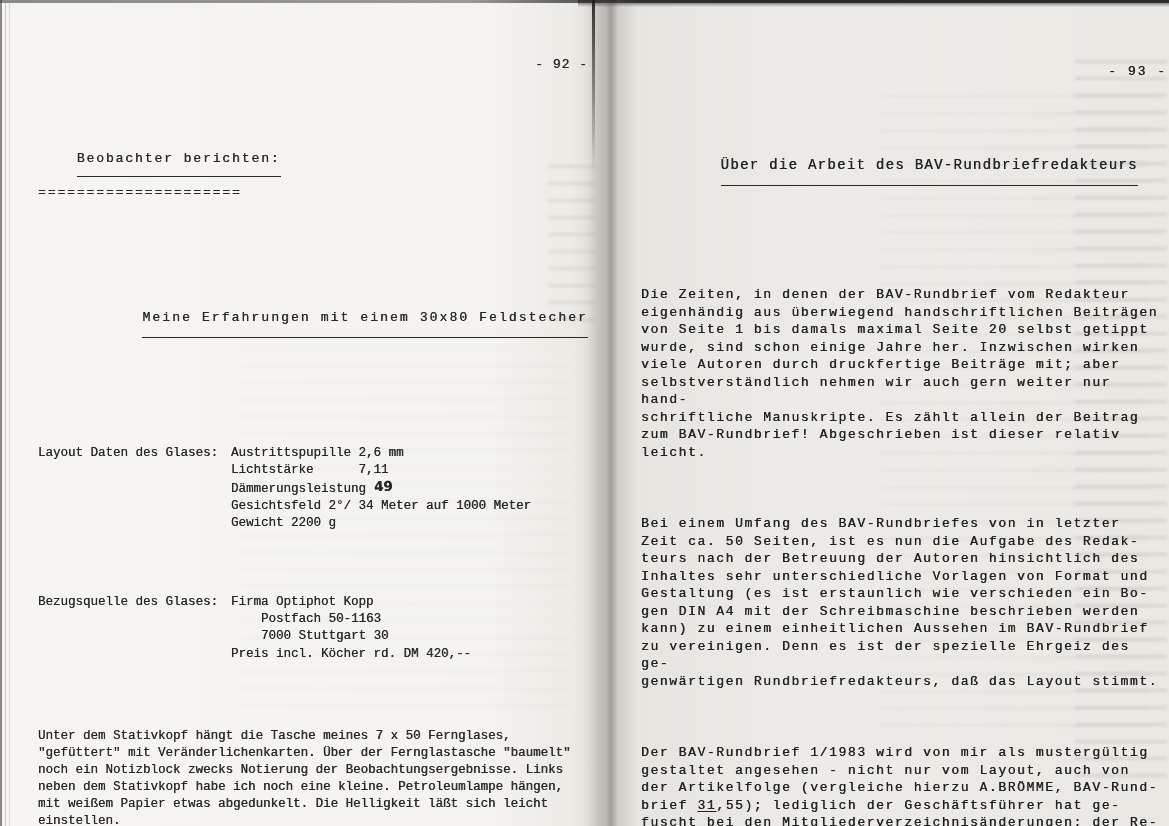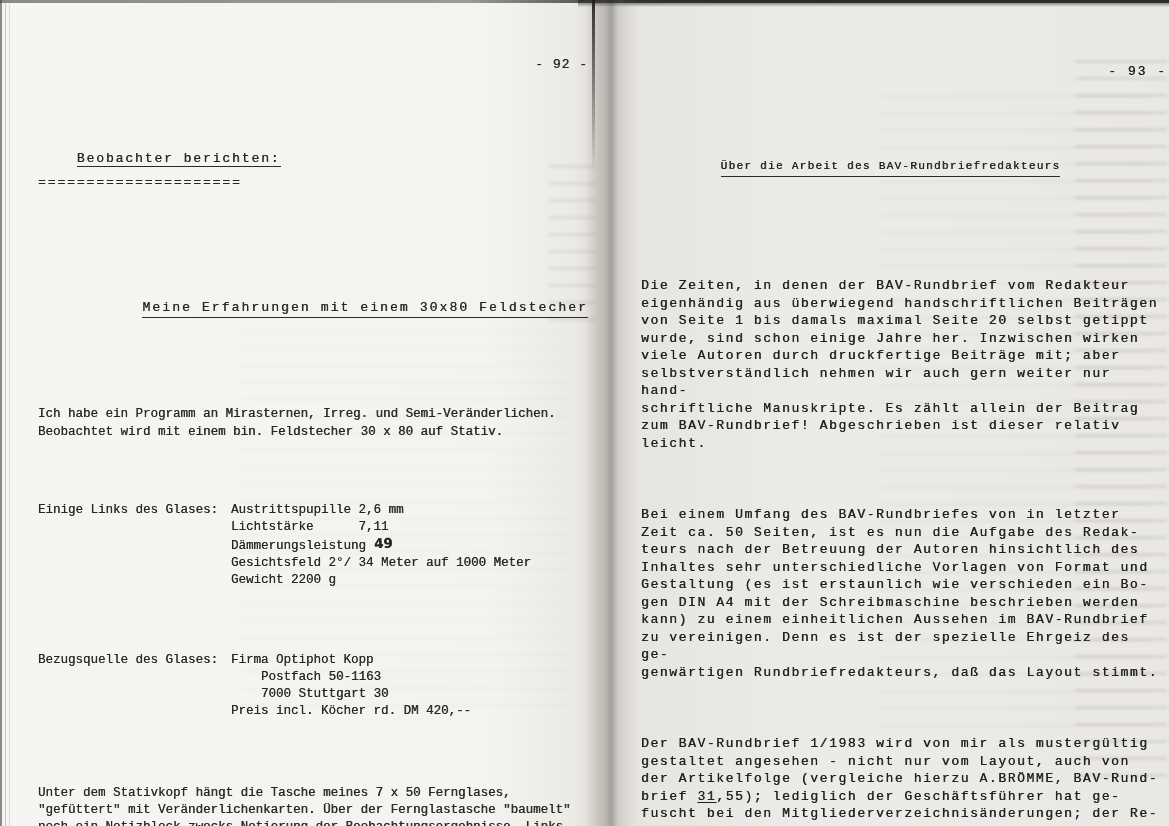--- a/index.html
+++ b/index.html
@@ -26,27 +26,27 @@
   .g4{left:240px;top:330px;width:330px;height:380px;opacity:.07;}
 
   
   .page{position:absolute;white-space:pre-wrap;}
   .page-left{left:38px;top:22px;width:550px;font-size:12.5px;line-height:17.1px;
     text-shadow:.35px 0 0 rgba(38,38,38,.75);}
   .page-right{left:641px;top:28px;width:526px;font-size:13px;line-height:17.5px;letter-spacing:1.6px;color:#202020;
     text-shadow:.4px 0 0 rgba(28,28,28,.8);}
   .pageno{text-align:right;font-size:13px;margin-bottom:14px;letter-spacing:1px;}
   .page-right .pageno{margin-bottom:4px;letter-spacing:2px;}
-  .u{border-bottom:1.4px solid #2a2a2a;padding-bottom:1px;display:inline-block;}
+  .u{border-bottom:1.4px solid #2a2a2a;padding-bottom:11px;display:inline-block;}
   .section-hd{font-size:13px;letter-spacing:1.9px;line-height:13px;margin-bottom:8px;}
   .equals-row{letter-spacing:1.9px;font-size:13px;line-height:9px;margin-top:-2px;}
   .title-wrap{text-align:right;margin:10px 0 20px 0;}
   .title-left{font-size:13px;letter-spacing:2.1px;}
   .title-right-wrap{margin:2px 0 22px 42px;}
-  .title-right{font-size:11px;letter-spacing:1.3px;}
+  .title-right{font-size:14px;letter-spacing:1.3px;}
   .par{margin:0 0 9px 0;}
   .page-right .par{margin:8px 0 11px 0;}
   .datarow{display:flex;margin:0 0 2px 0;}
   .datarow .lbl{width:193px;flex:none;}
   .datarow .val{flex:1;}
   .specs-block{margin:1px 0 11px 0;}
   .source-block{margin:0 0 14px 0;}
   .hand{font-family:"DejaVu Sans",sans-serif;font-weight:bold;font-size:13.5px;display:inline-block;transform:rotate(-2deg) translateY(-1px);}
   .ref-u{text-decoration:underline;text-underline-offset:2px;}
 </style>
@@ -68,25 +68,23 @@
 
   <div class="section-hd">
     <span class="u">Beobachter berichten:</span>
     <div class="equals-row">=====================</div>
   </div>
 
   <div class="title-wrap">
     <span class="u title-left">Meine Erfahrungen mit einem 30x80 Feldstecher</span>
   </div>
 
-  <div class="par">Ich habe ein Programm an Mirasternen, Irreg. und Semi-Veränderlichen.
-Beobachtet wird mit einem bin. Feldstecher 30 x 80 auf Stativ.</div>
 
   <div class="datarow specs-block">
-    <div class="lbl">Einige Links des Glases:</div>
+    <div class="lbl">Layout Daten des Glases:</div>
     <div class="val"><span>Austrittspupille 2,6 mm
 Lichtstärke      7,11
 Dämmerungsleistung </span><span class="hand">49</span><span>
 Gesichtsfeld 2°/ 34 Meter auf 1000 Meter
 Gewicht 2200 g</span></div>
   </div>
 
   <div class="datarow source-block">
     <div class="lbl">Bezugsquelle des Glases:</div>
     <div class="val">Firma Optiphot Kopp

